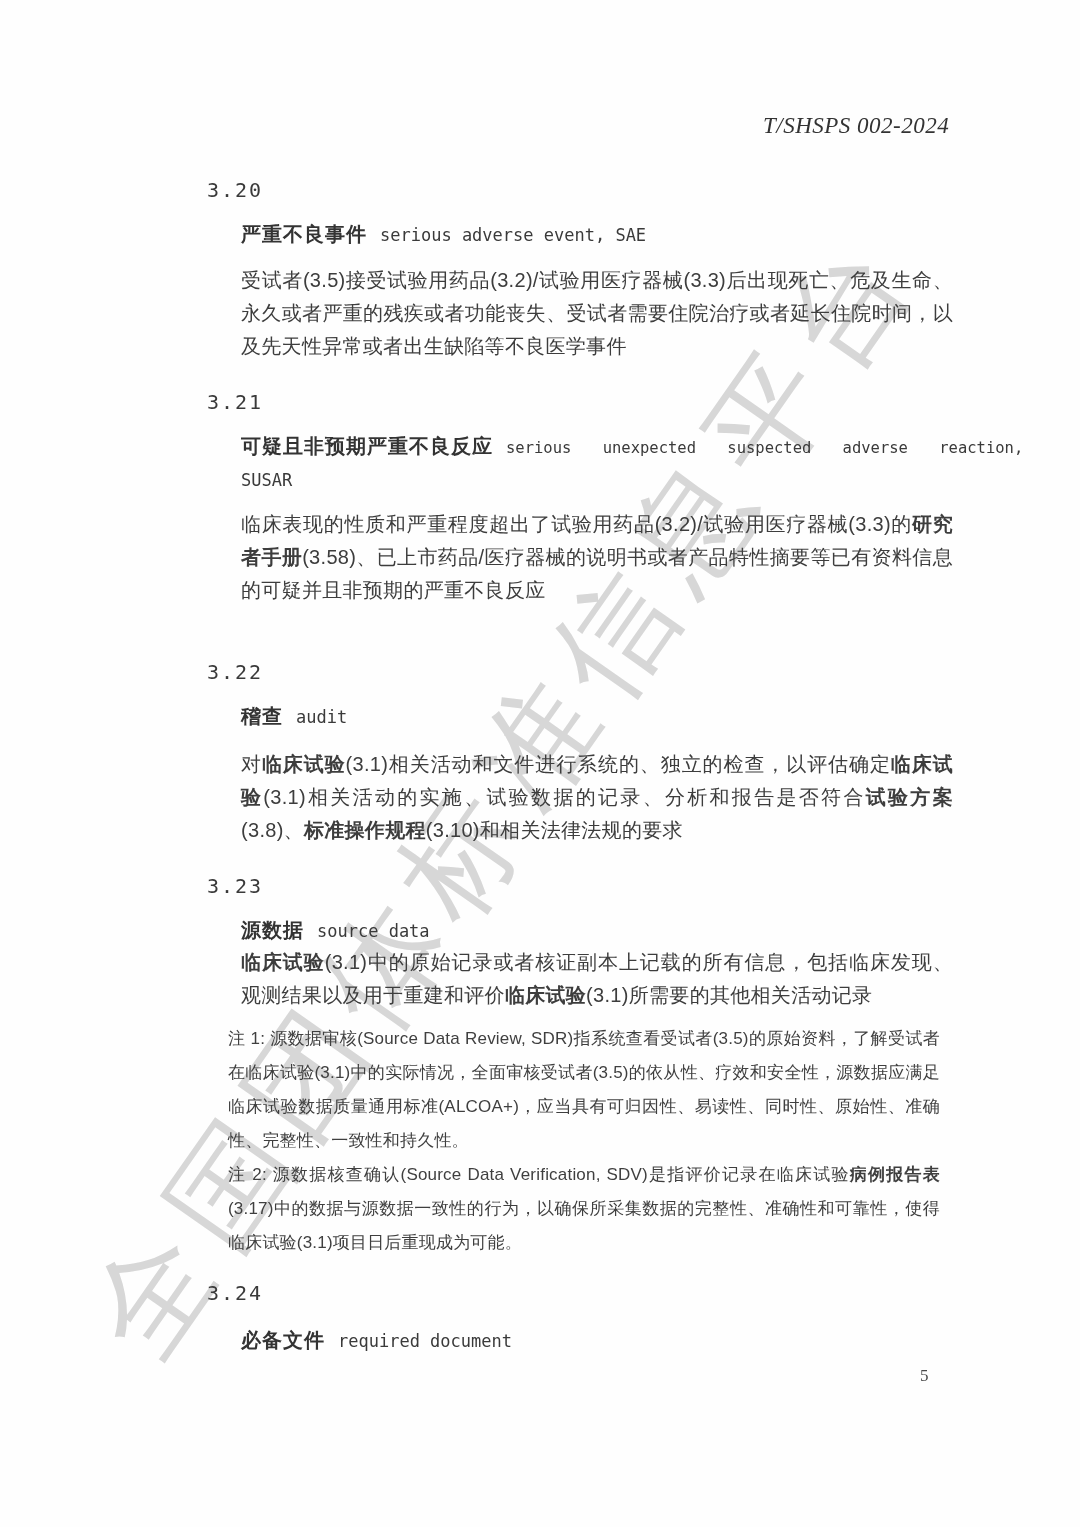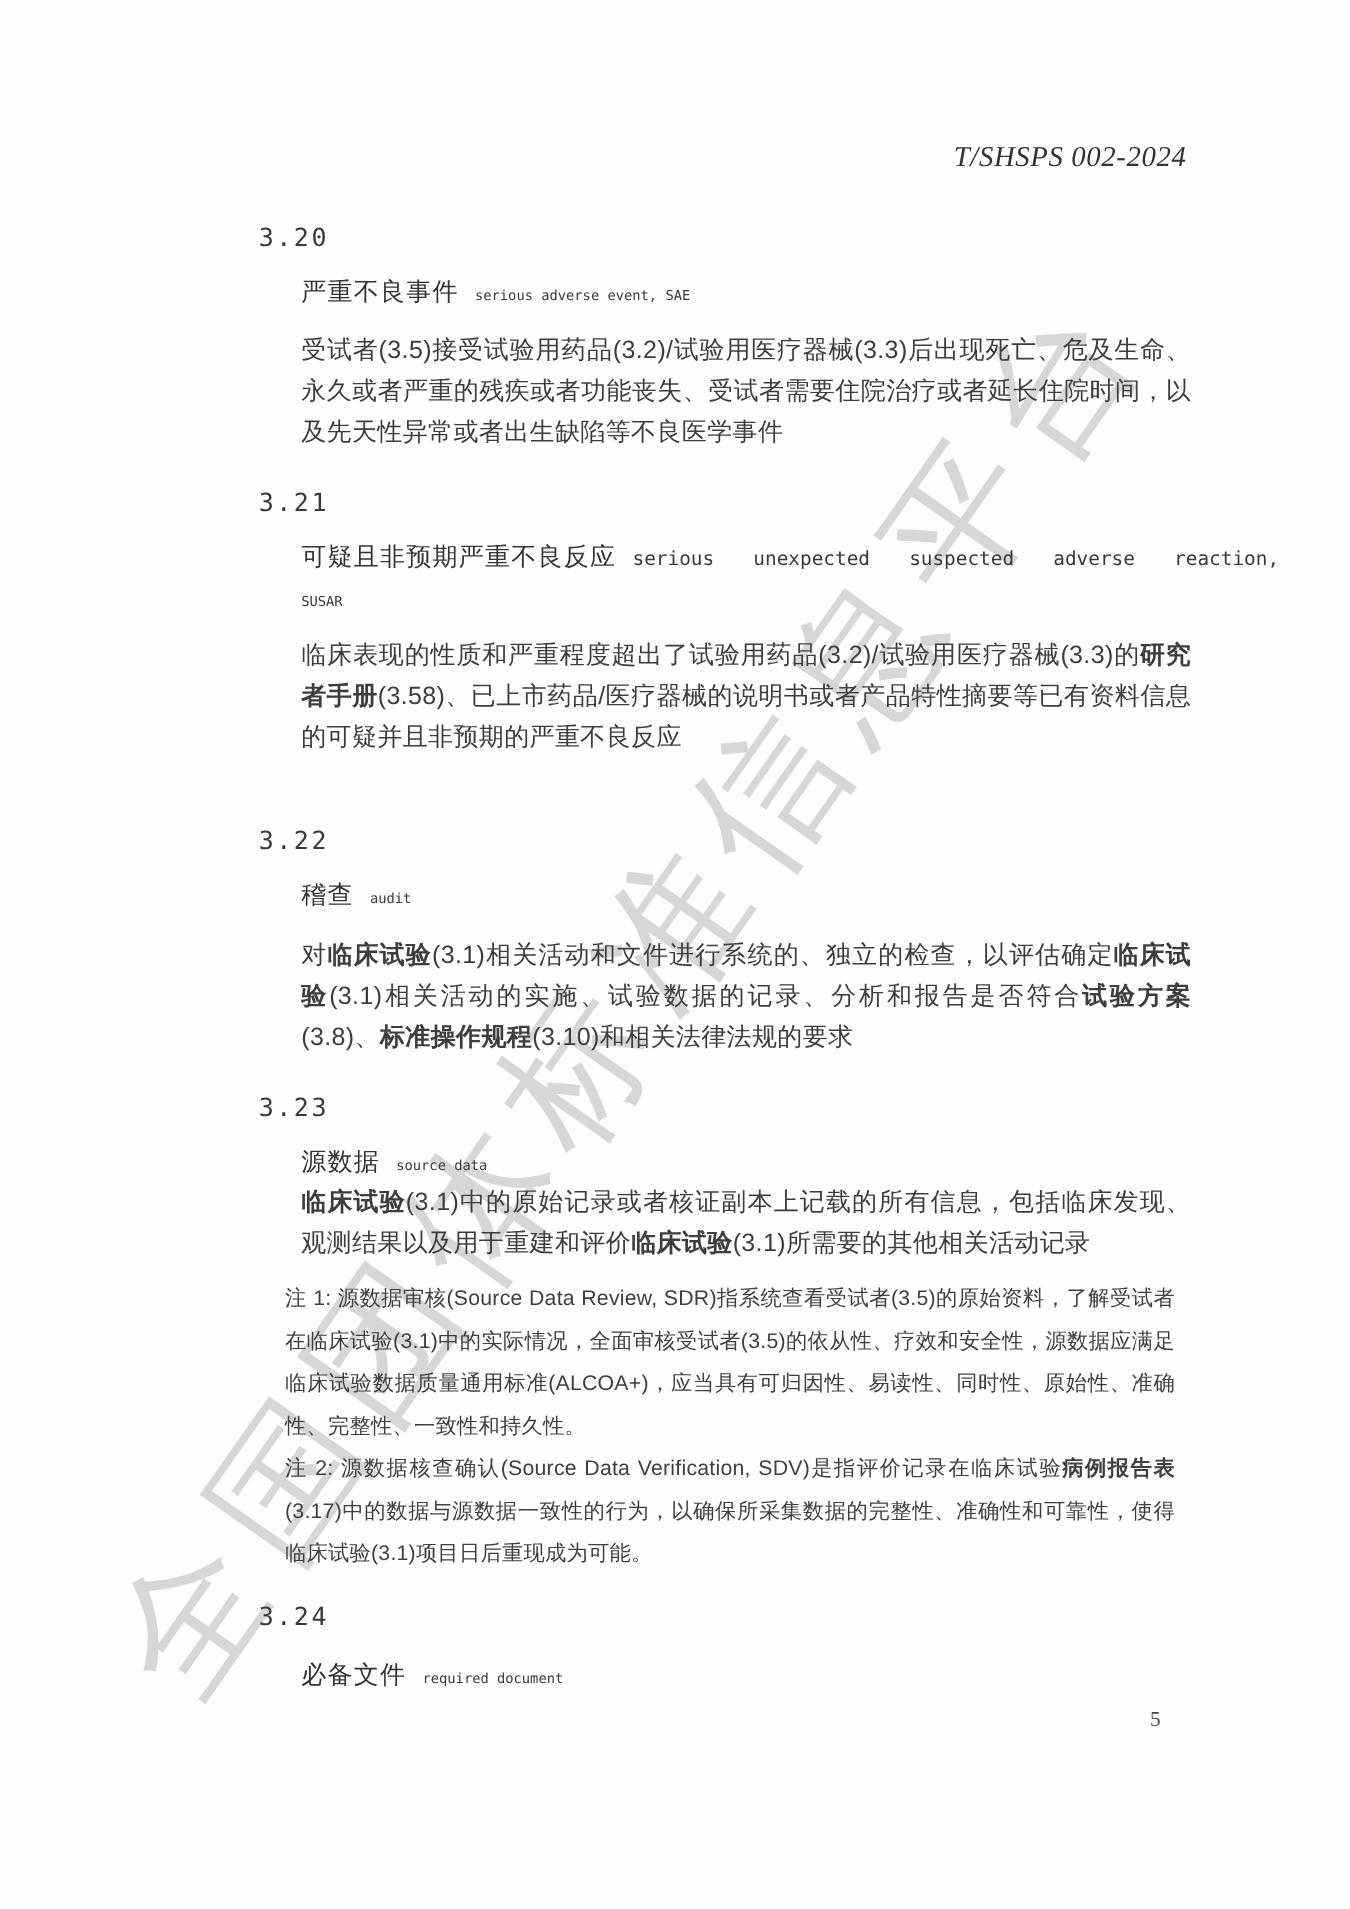--- a/index.html
+++ b/index.html
@@ -48,27 +48,27 @@
   .term{
     position:absolute;
     left:241px;
     width:712px;
     font-size:20px;
     line-height:26px;
     color:#333;
     white-space:nowrap;
   }
   .term-cn{
-    font-weight:normal;
+    font-weight:bold;
     letter-spacing:1px;
     margin-right:13px;
   }
   .term-en{
     font-family:"DejaVu Sans Mono","Liberation Sans",monospace;
-    font-size:11px;
+    font-size:17px;
     color:#3a3a3a;
   }
   .term-en.spread{
     font-size:15.5px;
     word-spacing:22px;
   }
   
   .para{
     position:absolute;
     left:241px;

